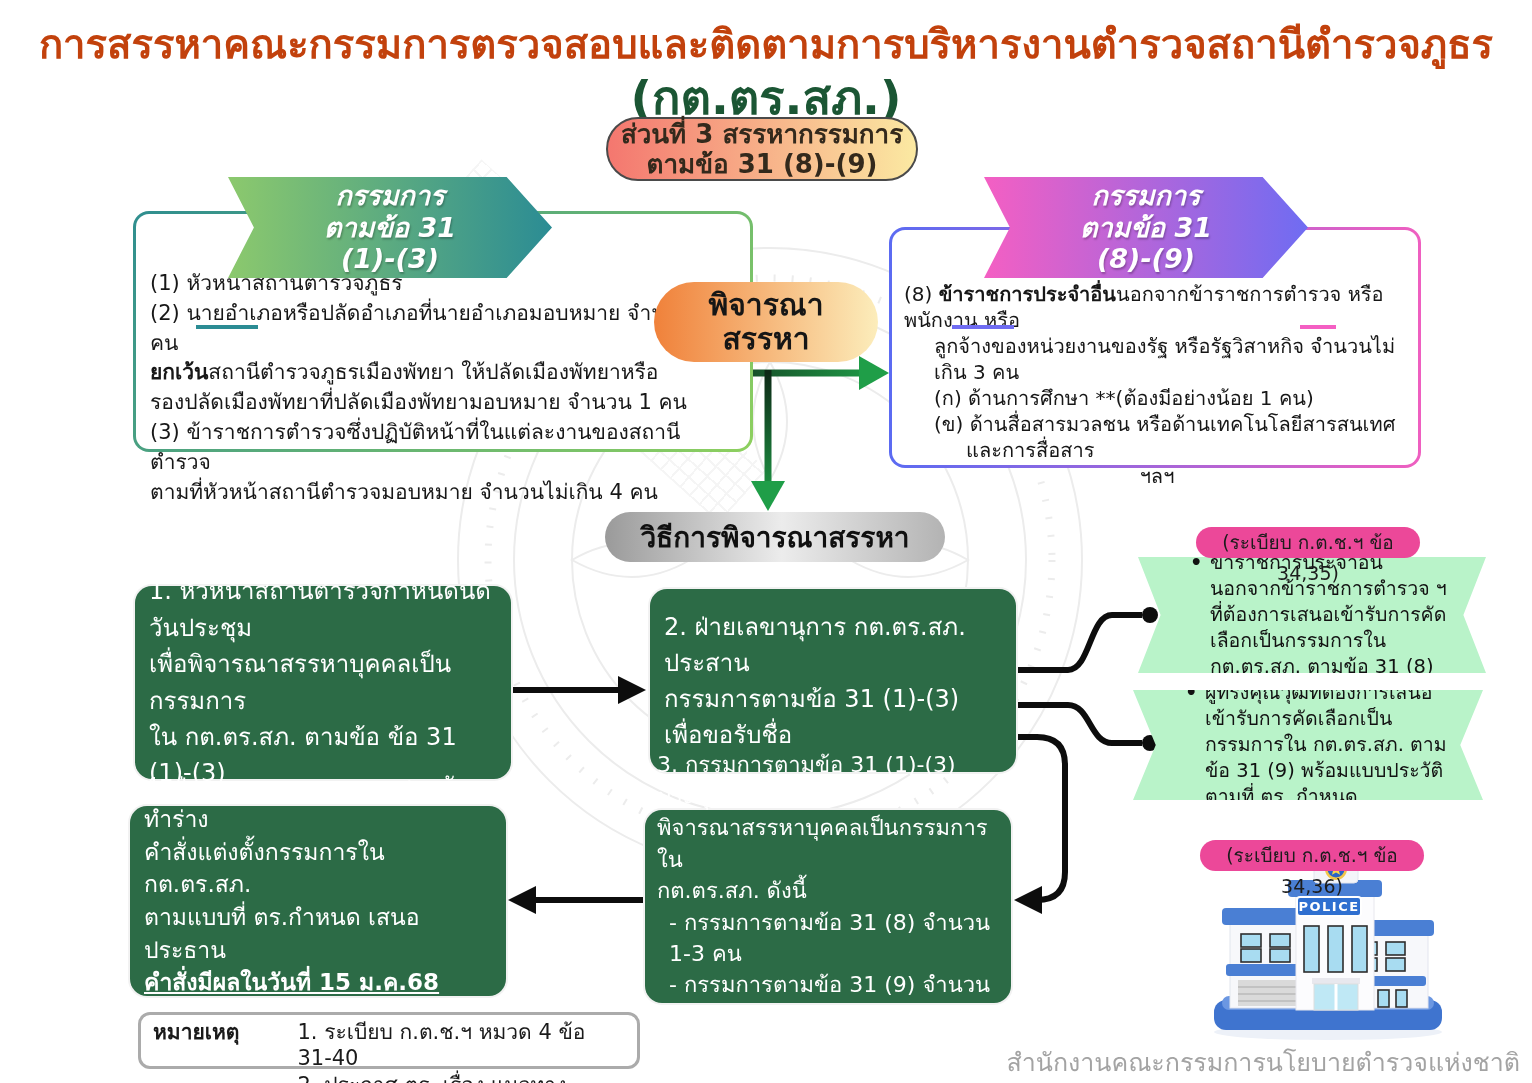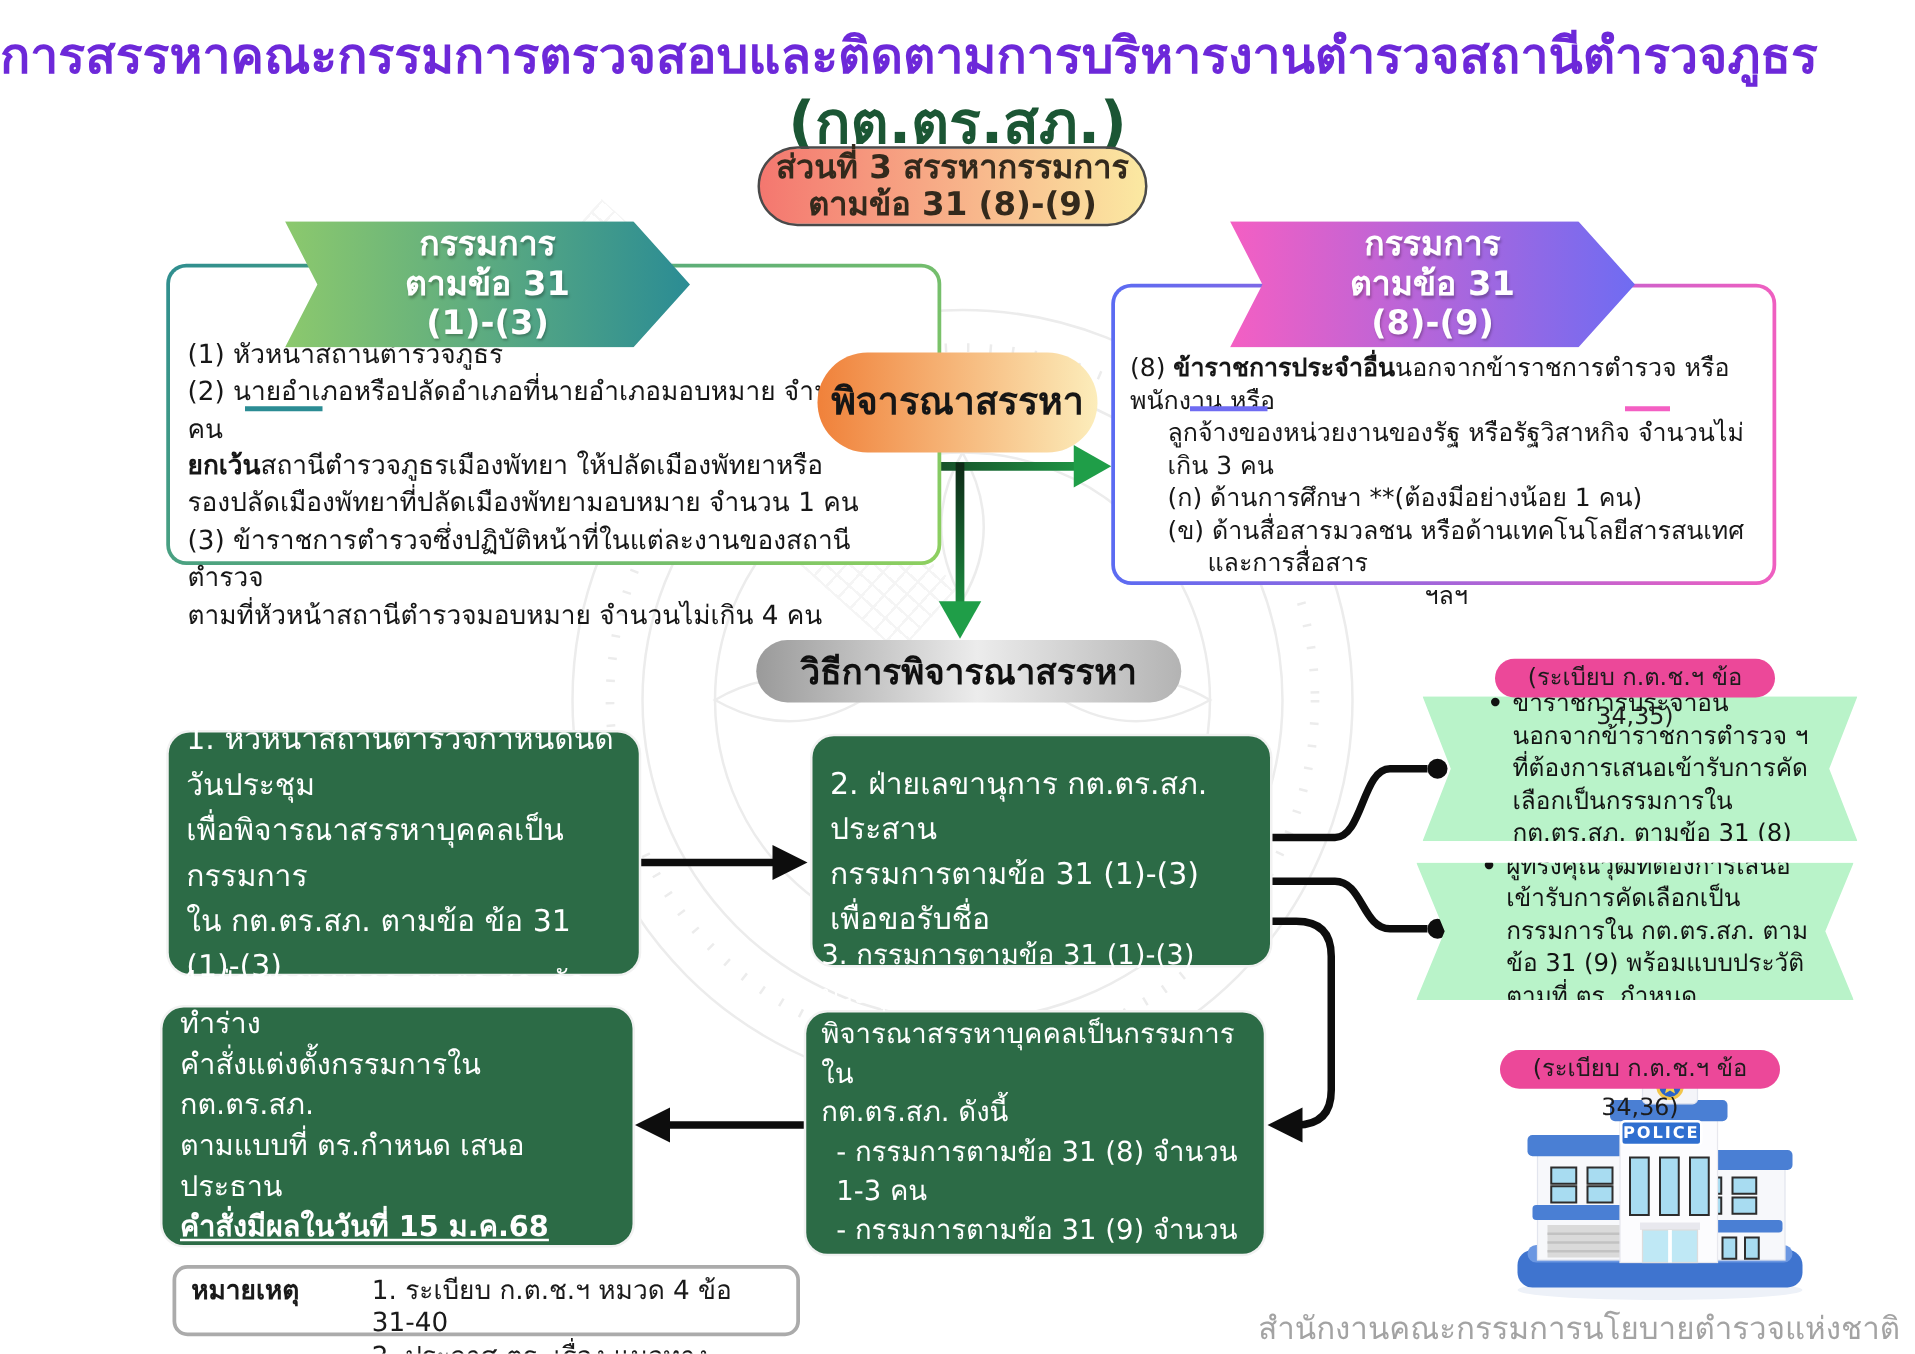--- a/index.html
+++ b/index.html
@@ -1,47 +1,47 @@
 <!DOCTYPE html>
 <html><head>
 <meta charset="utf-8">
 <style>
   * { margin:0; padding:0; box-sizing:border-box; }
   html,body { background:#ffffff; }
   body { font-family:"DejaVu Sans","Liberation Sans",sans-serif; }
   .canvas { position:relative; width:1532px; height:1083px; background:#ffffff; overflow:hidden; }
   .abs { position:absolute; }
 
-  .title1 { left:0; top:12px; width:1532px; text-align:left; font-size:40px; font-weight:700; color:#6d28d9; z-index:6; }
+  .title1 { left:0; top:12px; width:1532px; text-align:center; font-size:40px; font-weight:700; color:#c2410c; z-index:6; }
   .title2 { left:0; top:60px; width:1532px; text-align:center; font-size:47px; font-weight:800; color:#1b5634; z-index:6; }
 
   .section-banner { left:606px; top:117px; width:312px; height:64px; border-radius:32px;
     background:linear-gradient(90deg,#f4776f,#fbe9a2); border:2px solid #4a4a4a;
     display:flex; flex-direction:column; align-items:center; justify-content:center;
     font-size:26px; font-weight:800; color:#33291c; line-height:1.16; z-index:7; }
 
   .ribbon { clip-path:polygon(0 0,86% 0,100% 50%,86% 100%,0 100%,8% 50%);
     display:flex; flex-direction:column; align-items:center; justify-content:center;
-    color:#fff; font-weight:800; font-size:27px; line-height:1.18; text-shadow:1px 2px 2px rgba(0,0,0,.25); z-index:8; }
+    color:#fff; font-weight:800; font-size:27px; line-height:1.18; text-shadow:1px 2px 2px rgba(0,0,0,.25); z-index:8;font-style:italic; }
   .ribbon-left  { left:228px; top:177px; width:324px; height:101px; background:linear-gradient(90deg,#8cc96d,#2b8c94); }
   .ribbon-right { left:984px; top:177px; width:324px; height:101px; background:linear-gradient(90deg,#f45fc3,#6f6cf2); }
   .tick { height:4px; z-index:7; }
 
   .gbox { border-radius:16px; padding:3px; z-index:6; }
   .gbox-left  { left:133px; top:211px; width:620px; height:241px; background:linear-gradient(135deg,#2f8e8f,#8ed05f); }
   .gbox-right { left:889px; top:227px; width:532px; height:241px; background:linear-gradient(90deg,#5b6bf2,#ef5fc0); }
   .gbox-inner { width:100%; height:100%; background:#fff; border-radius:13px; color:#171717; }
   .gbox-left  .gbox-inner { padding:55px 10px 6px 14px; font-size:21px; line-height:1.42; }
   .gbox-right .gbox-inner { padding:51px 8px 6px 12px; font-size:20px; line-height:1.3; }
   .ind1 { padding-left:30px; } .ind2 { padding-left:62px; } .cen { text-align:center; }
   .b { font-weight:700; }
 
   .consider-pill { left:654px; top:282px; width:224px; height:80px; border-radius:40px;
     background:linear-gradient(90deg,#f0813a,#fcedbb);
-    display:flex; flex-direction:row; align-items:center; justify-content:center;
+    display:flex; flex-direction:column; align-items:center; justify-content:center;
     font-size:30px; font-weight:800; color:#161616; line-height:1.15; z-index:7; }
 
   .method-pill { left:605px; top:512px; width:340px; height:50px; border-radius:26px;
     background:linear-gradient(90deg,#9a9a9a,#ececec 52%,#b3b3b3);
     display:flex; align-items:center; justify-content:center;
     font-size:28px; font-weight:800; color:#101010; z-index:7; }
 
   .step { background:#2c6b46; color:#ffffff; border-radius:17px; z-index:6;
     display:flex; flex-direction:column; justify-content:center; box-shadow:0 0 0 2px #f2f2f2; }
   .step1 { left:135px; top:586px; width:376px; height:193px; padding:8px 14px; font-size:24px; line-height:1.52; }

